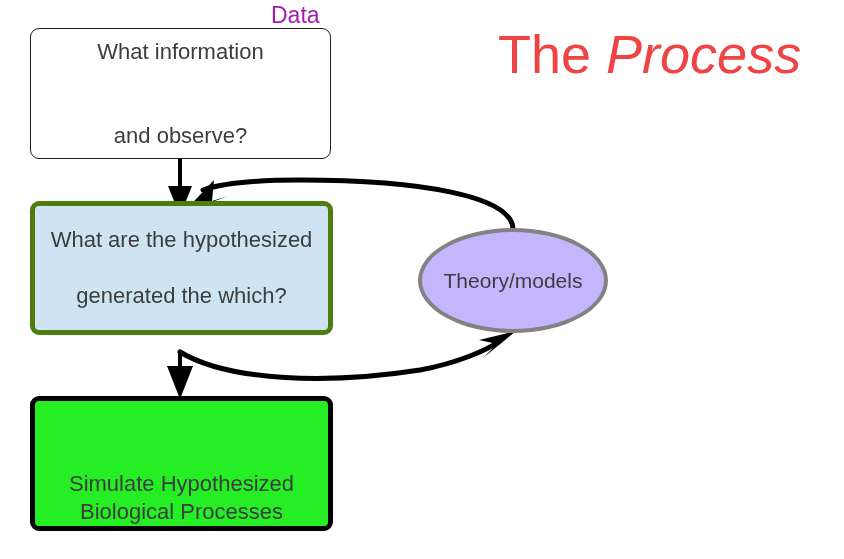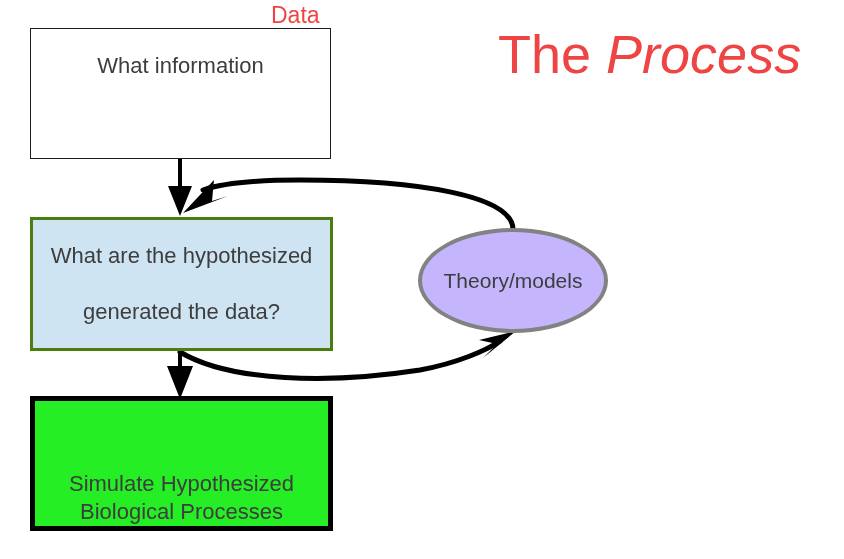--- a/index.html
+++ b/index.html
@@ -43,53 +43,54 @@
     font-style: normal;
   }
 
   
   #data-label {
     position: absolute;
     left: 271px;
     top: 2px;
     font-size: 23px;
     line-height: 26px;
-    color: #ef4444;
+    color: #a21caf;
     white-space: nowrap;
   }
 
   
   .node {
     position: absolute;
     box-sizing: border-box;
     display: flex;
     align-items: center;
     justify-content: center;
     text-align: center;
     color: #3d3d3d;
+    border-radius: 9px;
   }
 
   #box-data {
     left: 30px;
     top: 28px;
     width: 301px;
     height: 131px;
     background: #ffffff;
     border: 1.5px solid #1c1c1c;
     font-size: 22px;
     line-height: 28px;
   }
 
   #box-hypothesis {
     left: 30px;
-    top: 217px;
+    top: 201px;
     width: 303px;
     height: 134px;
     background: #cfe4f2;
-    border: 3px solid #4d7c0f;
+    border: 5px solid #4d7c0f;
     font-size: 22px;
     line-height: 28px;
   }
 
   #box-simulate {
     left: 30px;
     top: 396px;
     width: 303px;
     height: 135px;
     background: #25ee25;
@@ -150,28 +151,29 @@
     <span class="nm">The </span><span class="em">Process</span>
   </div>
 
   <div id="data-label">Data</div>
 
   <div class="node" id="box-data">
     <span class="txt">
       <span>What information</span><br>
       <br>
       <br>
+      <span>and observe?</span>
     </span>
   </div>
 
   <div class="node" id="box-hypothesis">
     <span class="txt">
       <span>What are the hypothesized</span><br>
       <br>
-      <span>generated the data?</span>
+      <span>generated the which?</span>
     </span>
   </div>
 
   <div class="node" id="box-simulate">
     <span class="txt">
       <span>Simulate Hypothesized</span><br>
       <span>Biological Processes</span>
     </span>
   </div>
 

